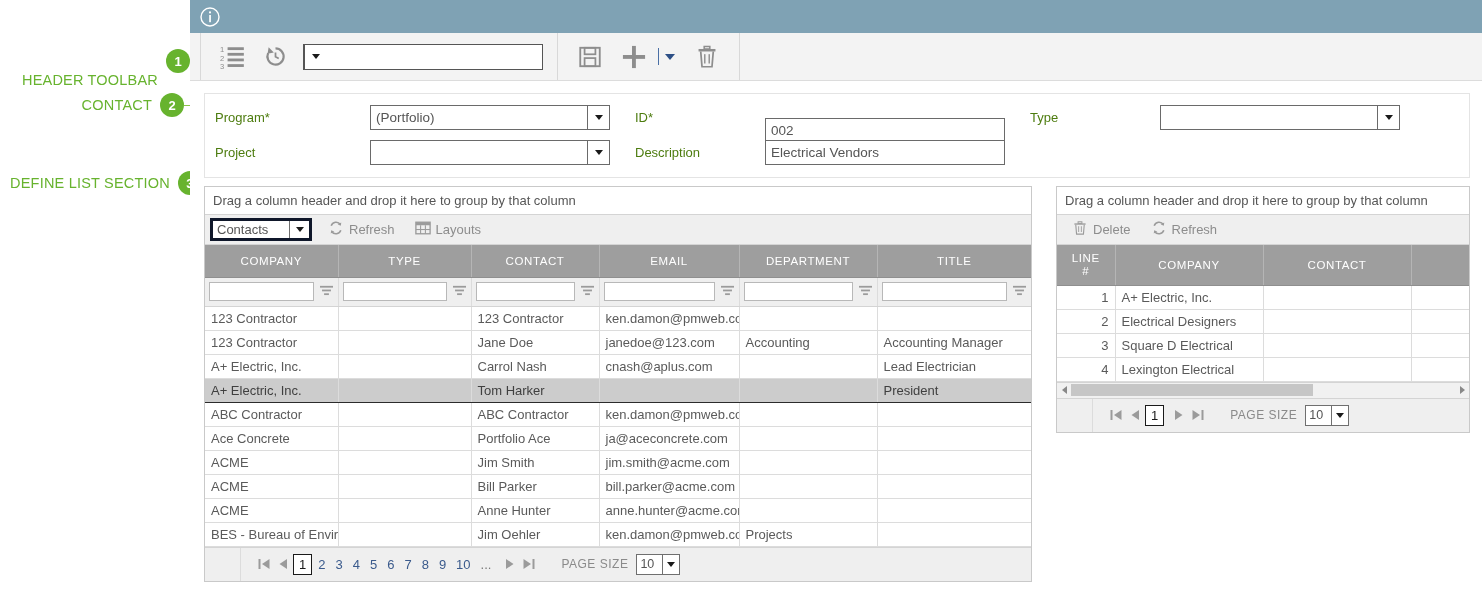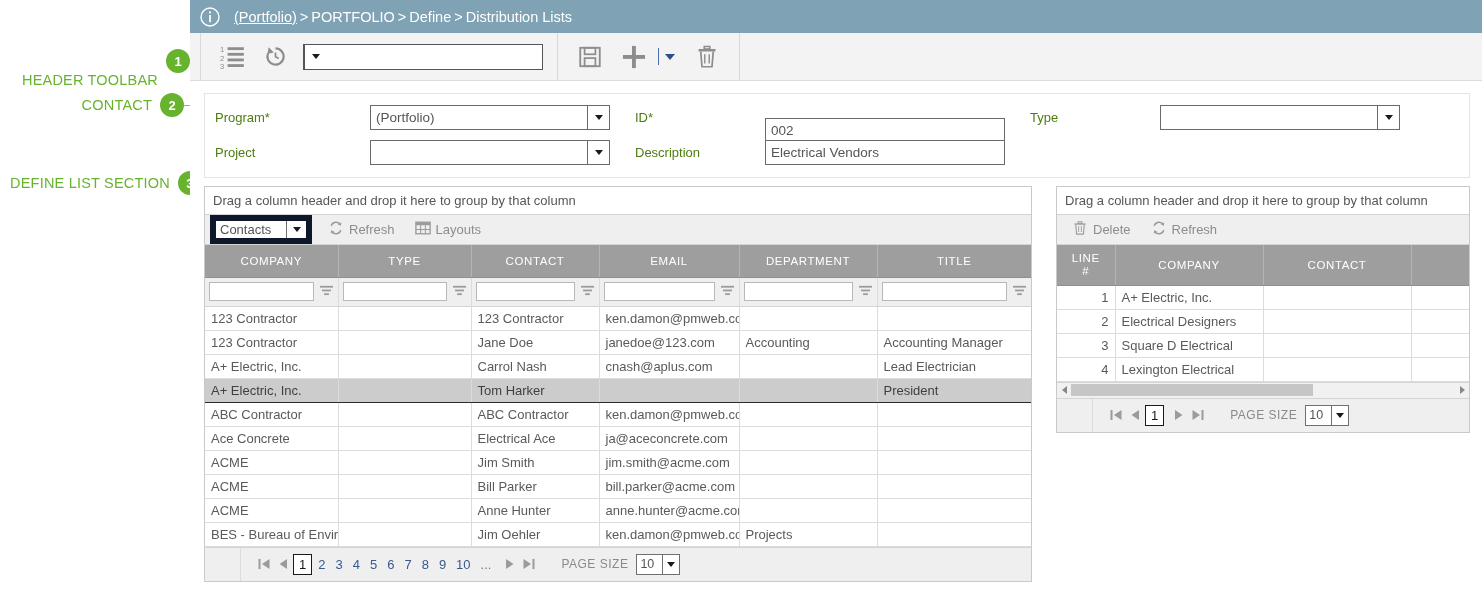--- a/index.html
+++ b/index.html
@@ -110,21 +110,21 @@
   }
   .gridtools {
     background: #efefef; border-bottom: 1px solid #d4d4d4;
     display: flex; align-items: center; height: 30px; padding: 0 5px;
   }
   .tool-item {
     display: flex; align-items: center; gap: 5px;
     font-size: 13px; color: #8d8d8d; padding: 0 10px; cursor: pointer;
   }
   .mini-combo {
-    display: flex; height: 29px; border: 6px solid #0f172a;
+    display: flex; height: 23px; border: 3px solid #0f172a;
     background: #fff; width: 102px; margin-right: 6px;
   }
   .mini-combo .val { flex:1 1 auto; font-size:13px; color:#555;
                      display:flex; align-items:center; padding-left:4px; }
   .mini-combo .arw { width: 20px; border-left: 1px solid #6f6f6f;
                      display:flex; align-items:center; justify-content:center; }
 
   table.g { border-collapse: collapse; table-layout: fixed; }
   table.g th {
     background: #9e9e9e; color: #ffffff; font-size: 11.5px;
@@ -207,23 +207,20 @@
 
   <div id="app">
 
     <div class="crumbbar">
       <span class="info-icon">
         <svg viewBox="0 0 20 20" width="20" height="20">
           <circle cx="10" cy="10" r="9" fill="none" stroke="#ffffff" stroke-width="1.4"></circle>
           <circle cx="10" cy="5.4" r="1.05" fill="#ffffff"></circle>
           <rect x="9.2" y="8" width="1.7" height="7.2" fill="#ffffff"></rect>
         </svg>
-      </span>
-      <span class="crumbs">
-        <span class="lnk">(Portfolio)</span><span class="sep">&gt;</span><span>PORTFOLIO</span><span class="sep">&gt;</span><span>Define</span><span class="sep">&gt;</span><span>Distribution Lists</span>
       </span>
     </div>
 
     <div class="toolbar">
       <div class="tb-group first">
         <div class="tb-btn">
           <svg viewBox="0 0 24 24" width="26" height="26">
             <text x="0" y="7.5" font-size="7" fill="#8d8d8d" font-family="Liberation Sans, sans-serif">1</text>
             <text x="0" y="15.5" font-size="7" fill="#8d8d8d" font-family="Liberation Sans, sans-serif">2</text>
             <text x="0" y="23" font-size="7" fill="#8d8d8d" font-family="Liberation Sans, sans-serif">3</text>
@@ -475,21 +472,21 @@
               <td>ABC Contractor</td>
               <td></td>
               <td>ABC Contractor</td>
               <td>ken.damon@pmweb.com</td>
               <td></td>
               <td style="border-right:none;"></td>
             </tr>
             <tr>
               <td>Ace Concrete</td>
               <td></td>
-              <td>Electrical Ace</td>
+              <td>Portfolio Ace</td>
               <td>ja@aceconcrete.com</td>
               <td></td>
               <td style="border-right:none;"></td>
             </tr>
             <tr>
               <td>ACME</td>
               <td></td>
               <td>Jim Smith</td>
               <td>jim.smith@acme.com</td>
               <td></td>

